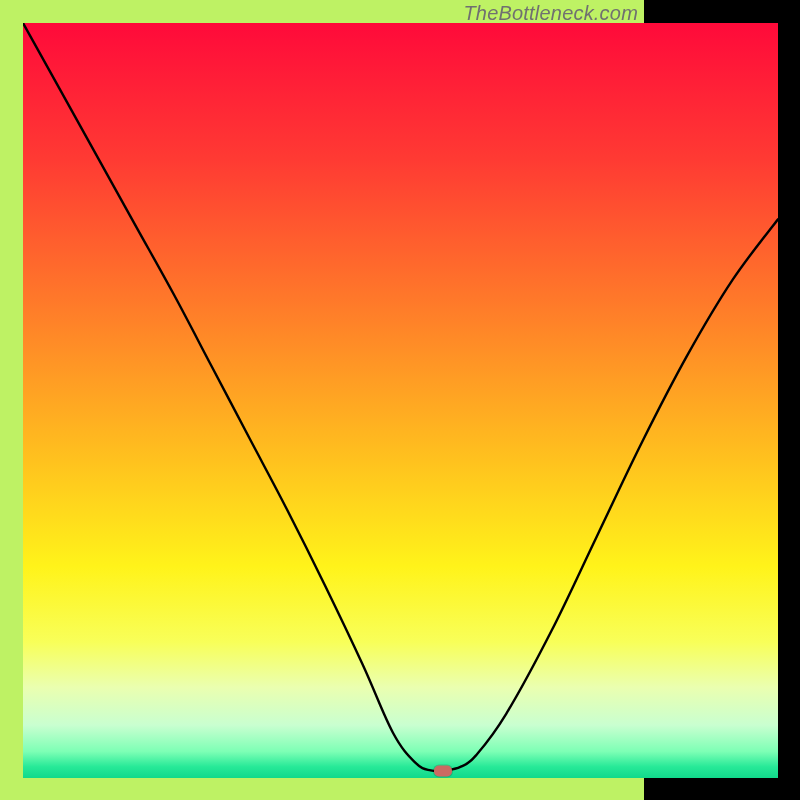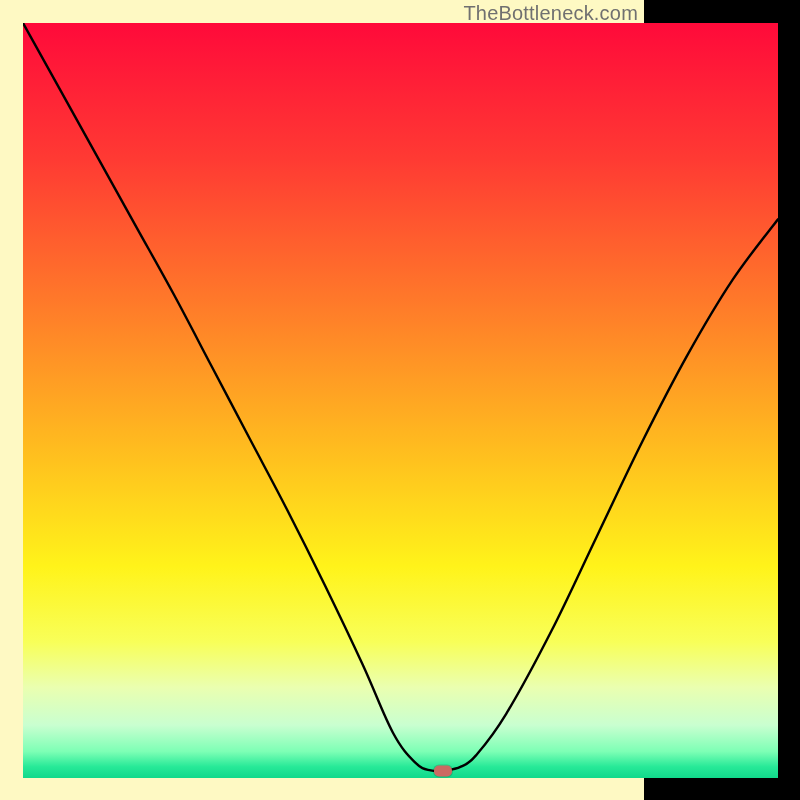--- a/index.html
+++ b/index.html
@@ -8,21 +8,22 @@
     width: 800px;
     height: 800px;
     background: #000;
     overflow: hidden;
     font-family: Arial, Helvetica, sans-serif;
   }
   .frame {
     position: relative;
     width: 644px;
     height: 800px;
-    background: #fef9c3;
+    background: #bef264;
+    font-style: italic;
   }
   .plot-area {
     position: absolute;
     left: 23px;
     top: 23px;
     width: 755px;
     height: 755px;
     overflow: hidden;
   }
   .watermark {

